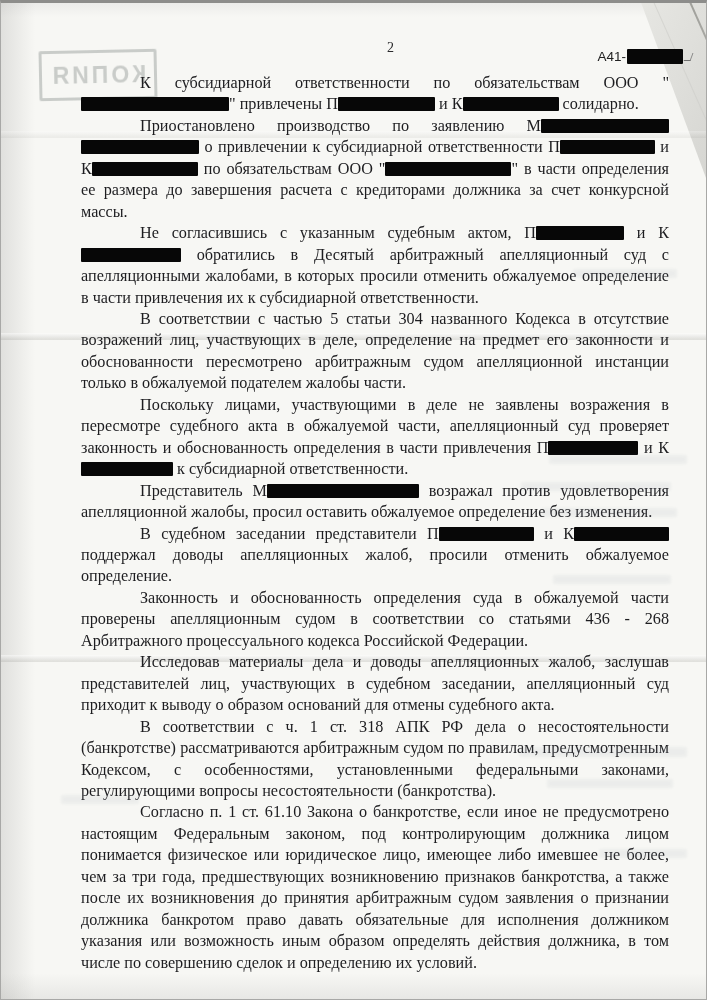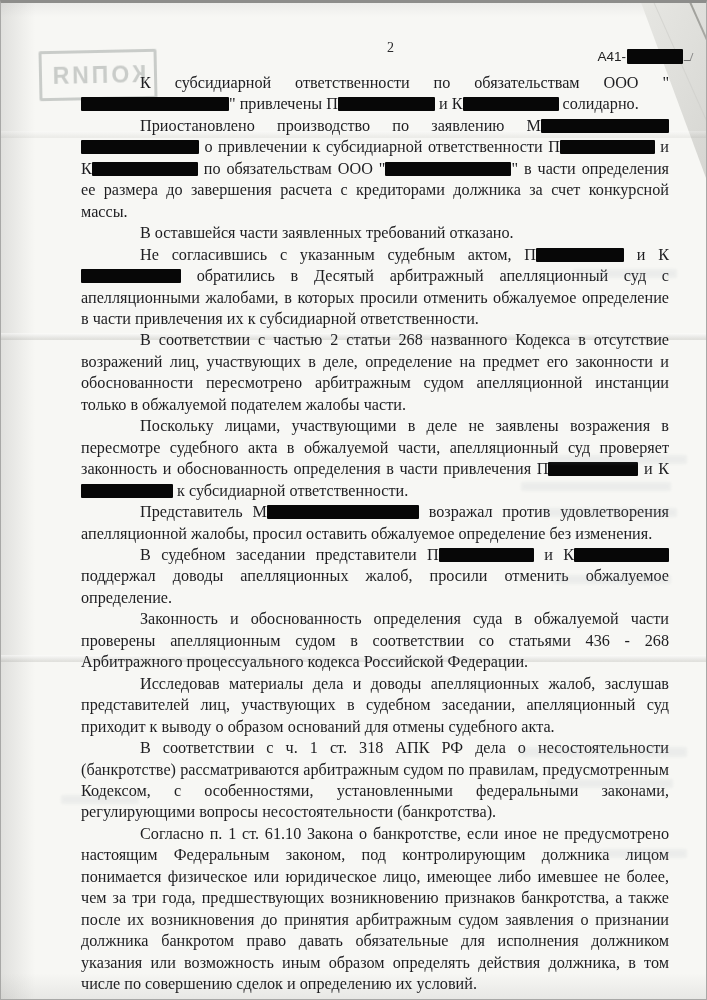--- a/index.html
+++ b/index.html
@@ -107,23 +107,22 @@
 
   <div class="case-number">
     <span>А41-</span>
       <span class="redact" style="width:56px"></span>
       <span class="case-tail"></span>
   </div>
 
   <div class="doc-body">
       <div class="para">К субсидиарной ответственности по обязательствам ООО "<span class="redact" style="width: 148px;"></span>" привлечены П<span class="redact" style="width: 97px;"></span> и К<span class="redact" style="width: 96px;"></span> солидарно.</div>
       <div class="para">Приостановлено производство по заявлению М<span class="redact" style="width: 128px;"></span> <span class="redact" style="width: 118px;"></span> о привлечении к субсидиарной ответственности П<span class="redact" style="width: 95px;"></span> и К<span class="redact" style="width: 106px;"></span> по обязательствам ООО "<span class="redact" style="width: 126px;"></span>" в части определения ее размера до завершения расчета с кредиторами должника за счет конкурсной массы.</div>
-      <div class="para">В оставшейся части заявленных требований отказано.</div>
       <div class="para">Не согласившись с указанным судебным актом, П<span class="redact" style="width: 88px;"></span> и К<span class="redact" style="width: 100px;"></span> обратились в Десятый арбитражный апелляционный суд с апелляционными жалобами, в которых просили отменить обжалуемое определение в части привлечения их к субсидиарной ответственности.</div>
-      <div class="para">В соответствии с частью 2 статьи 268 названного Кодекса в отсутствие возражений лиц, участвующих в деле, определение на предмет его законности и обоснованности пересмотрено арбитражным судом апелляционной инстанции только в обжалуемой подателем жалобы части.</div>
+      <div class="para">В соответствии с частью 5 статьи 304 названного Кодекса в отсутствие возражений лиц, участвующих в деле, определение на предмет его законности и обоснованности пересмотрено арбитражным судом апелляционной инстанции только в обжалуемой подателем жалобы части.</div>
       <div class="para">Поскольку лицами, участвующими в деле не заявлены возражения в пересмотре судебного акта в обжалуемой части, апелляционный суд проверяет законность и обоснованность определения в части привлечения П<span class="redact" style="width: 90px;"></span> и К<span class="redact" style="width: 92px;"></span> к субсидиарной ответственности.</div>
       <div class="para">Представитель М<span class="redact" style="width: 152px;"></span> возражал против удовлетворения апелляционной жалобы, просил оставить обжалуемое определение без изменения.</div>
       <div class="para">В судебном заседании представители П<span class="redact" style="width: 95px;"></span> и К<span class="redact" style="width: 95px;"></span> поддержал доводы апелляционных жалоб, просили отменить обжалуемое определение.</div>
       <div class="para">Законность и обоснованность определения суда в обжалуемой части проверены апелляционным судом в соответствии со статьями 436 - 268 Арбитражного процессуального кодекса Российской Федерации.</div>
       <div class="para">Исследовав материалы дела и доводы апелляционных жалоб, заслушав представителей лиц, участвующих в судебном заседании, апелляционный суд приходит к выводу о образом оснований для отмены судебного акта.</div>
       <div class="para">В соответствии с ч. 1 ст. 318 АПК РФ дела о несостоятельности (банкротстве) рассматриваются арбитражным судом по правилам, предусмотренным Кодексом, с особенностями, установленными федеральными законами, регулирующими вопросы несостоятельности (банкротства).</div>
       <div class="para">Согласно п. 1 ст. 61.10 Закона о банкротстве, если иное не предусмотрено настоящим Федеральным законом, под контролирующим должника лицом понимается физическое или юридическое лицо, имеющее либо имевшее не более, чем за три года, предшествующих возникновению признаков банкротства, а также после их возникновения до принятия арбитражным судом заявления о признании должника банкротом право давать обязательные для исполнения должником указания или возможность иным образом определять действия должника, в том числе по совершению сделок и определению их условий.</div>
     </div>
 
   <div class="bleed" style="left:572px;top:266px;width:104px;height:9px"></div>

